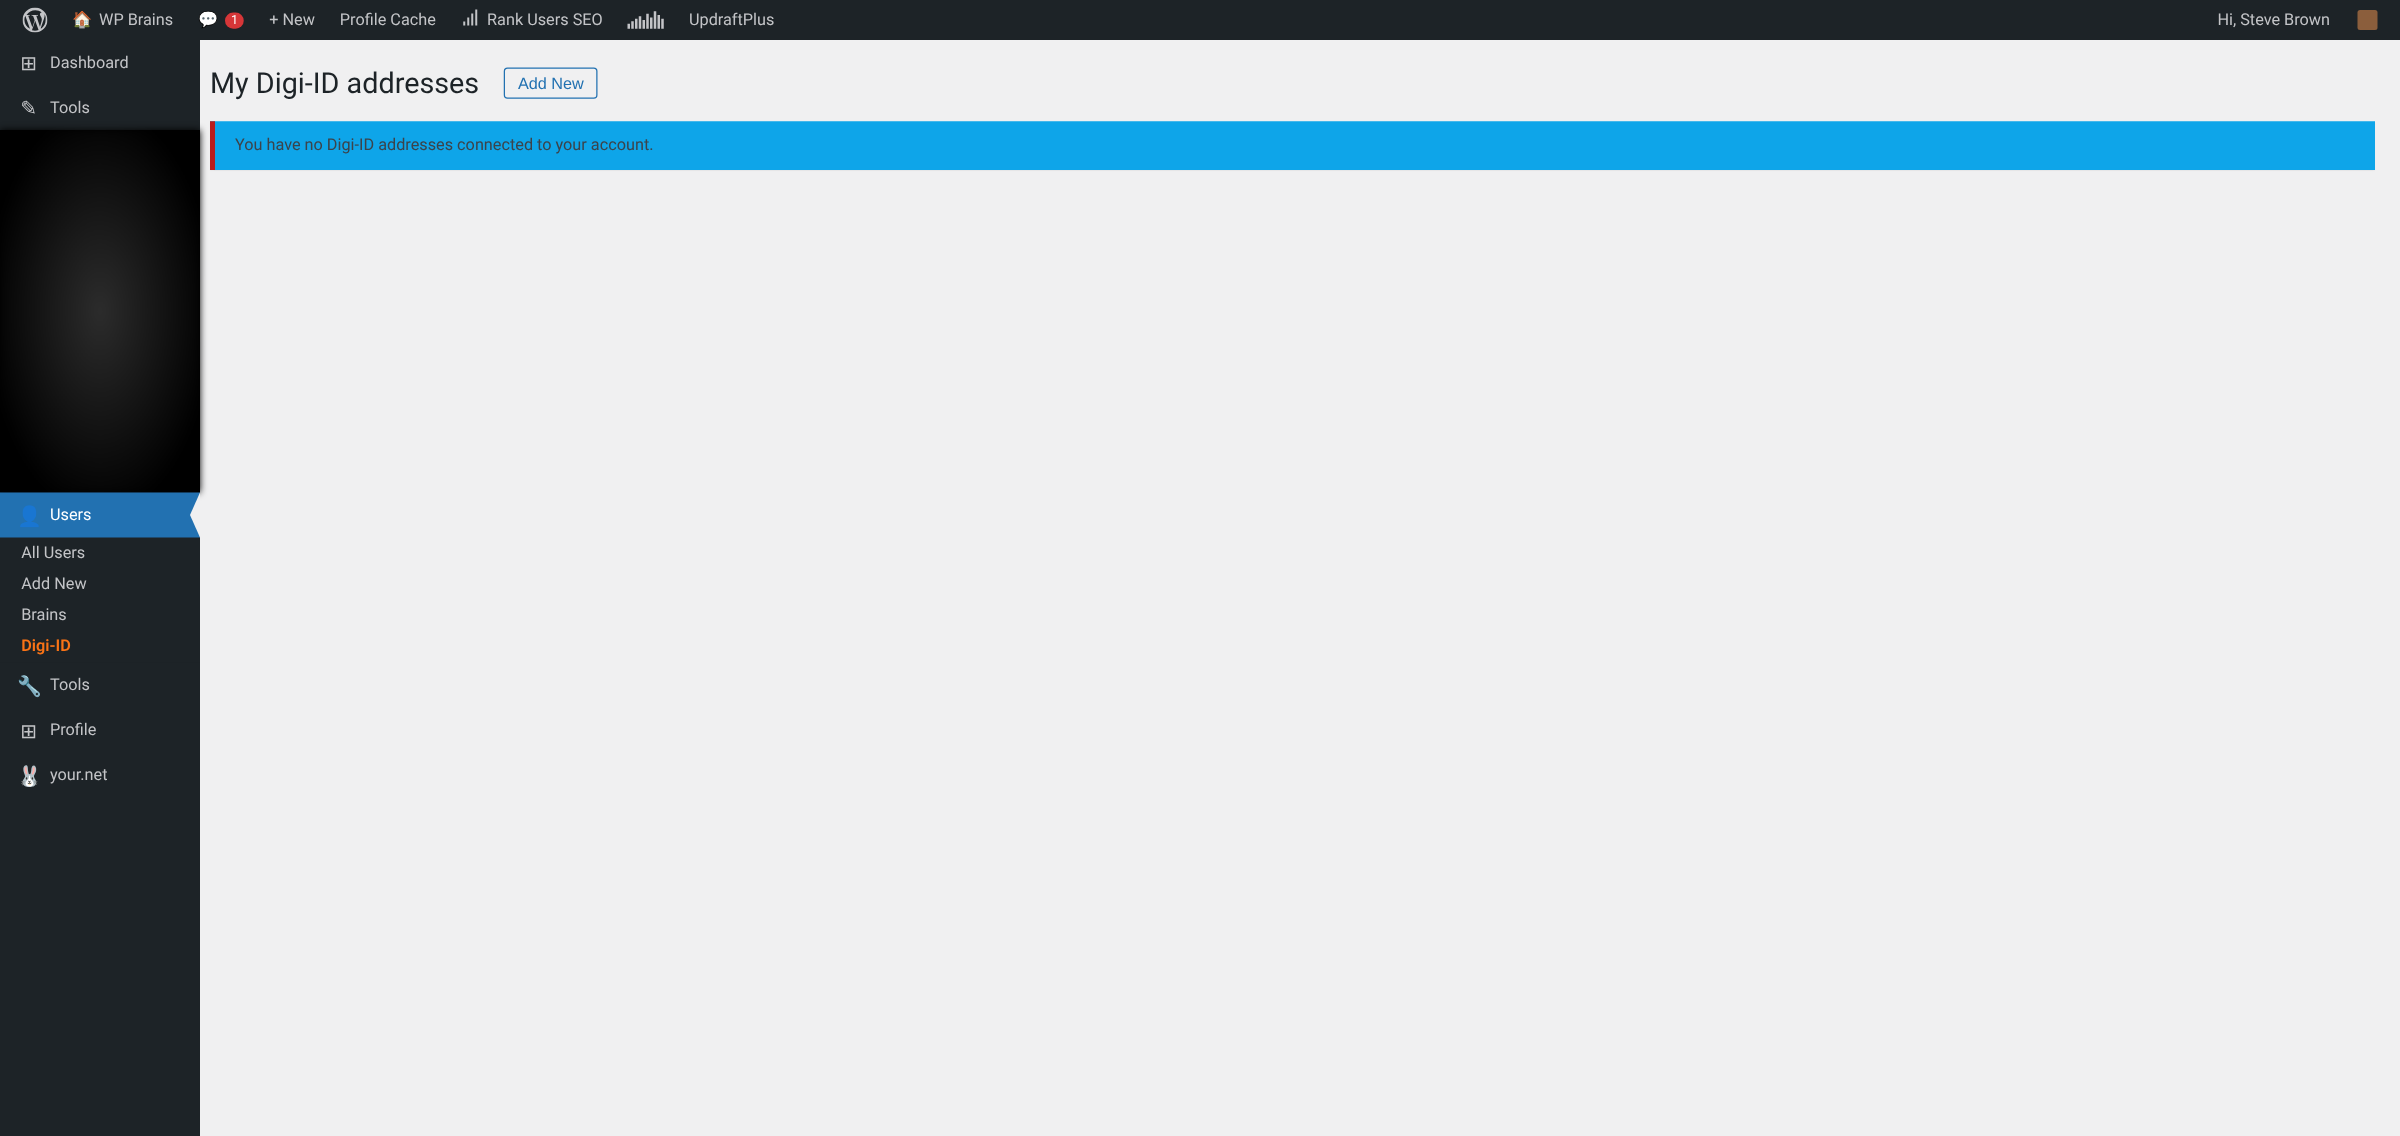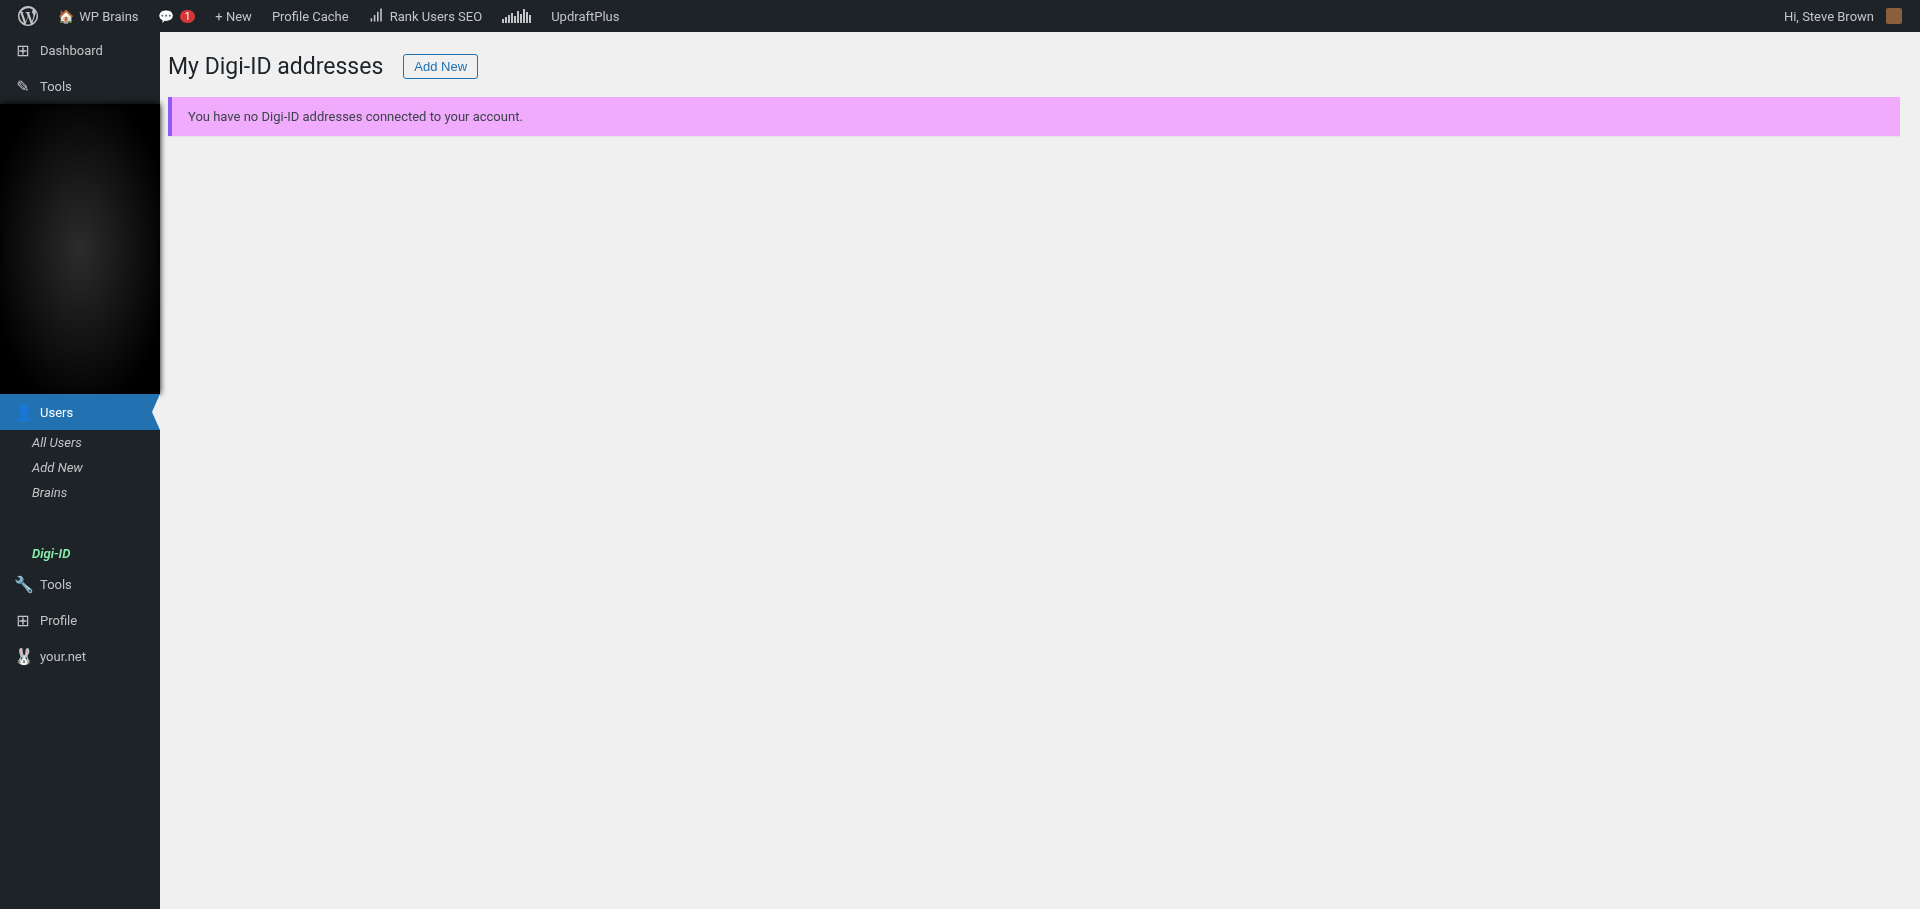--- a/index.html
+++ b/index.html
@@ -36,21 +36,21 @@
     .adminbar-right {
       margin-left: auto;
       display: flex;
       align-items: center;
     }
     .adminbar-greeting {
       color: #c3c4c7;
       font-size: 13px;
       display: flex;
       align-items: center;
-      gap: 12px;
+      gap: 22px;
       padding: 0 10px;
     }
     .user-avatar {
       width: 16px; height: 16px;
       background: #8b5e3c;
       border-radius: 2px;
       display: inline-block;
     }
     
     .chart-bars {
@@ -105,28 +105,27 @@
       width: 0;
       height: 0;
       border-top: 18px solid transparent;
       border-bottom: 18px solid transparent;
       border-right: 8px solid #f0f0f1;
     }
     .submenu {
       background: #1d2327;
     }
     .submenu-item {
-      padding: 5px 5px 5px 32px;
+      padding: 5px 5px 5px 17px;
       color: #c3c4c7;
       cursor: pointer;
       font-size: 13px;
       display: block;
-      font-style: italic;
-    }
-    .submenu-item.active { color: #86efac; font-weight: 600; margin-top: 36px; }
+    }
+    .submenu-item.active { color: #f97316; font-weight: 600; }
     .blurred-img-placeholder {
       width: 160px;
       height: 290px;
       background: #000;
       display: flex;
       align-items: center;
       justify-content: center;
     }
     .blur-content {
       width: 100%;
@@ -158,22 +157,22 @@
       color: #2271b1;
       background: transparent;
       font-size: 13px;
       cursor: pointer;
       border-radius: 3px;
       text-decoration: none;
       vertical-align: middle;
       margin-left: 4px;
     }
     .notice {
-      background: #f0abfc;
-      border-left: 4px solid #8b5cf6;
+      background: #0ea5e9;
+      border-left: 4px solid #b91c1c;
       padding: 12px 16px;
       margin-top: 15px;
       box-shadow: 0 1px 1px rgba(0,0,0,.04);
       font-size: 13px;
       color: #3c434a;
     }
   </style>
 </head>
 <body>
 

